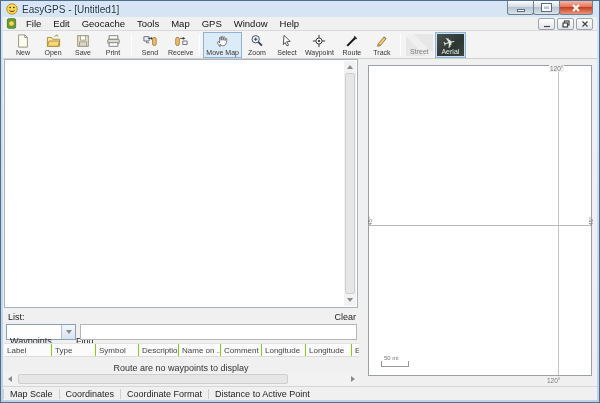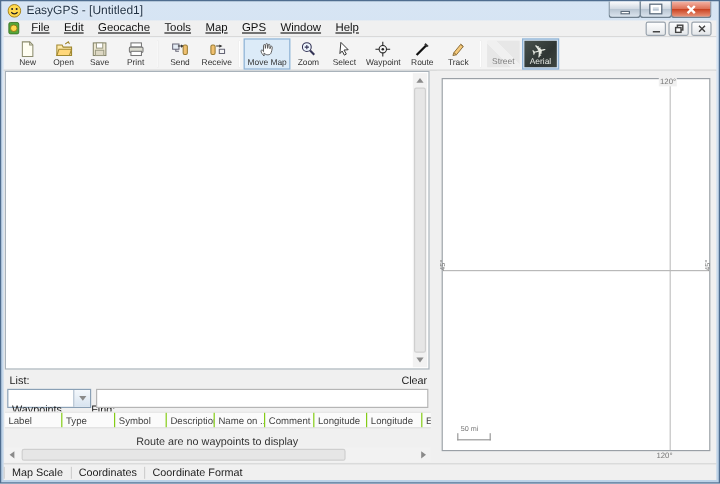--- a/index.html
+++ b/index.html
@@ -17,21 +17,21 @@
   .title-text { font-size:10px; color:#1d2f42; text-shadow:0 0 2px #fff; }
   .winbtns { position:absolute; right:6px; top:0; display:flex; }
   .wbtn { width:27px; height:14px; border:1px solid #70808f; border-top:none; display:flex; align-items:center; justify-content:center;
           background:linear-gradient(#fdfdfd,#cfd8e2 50%,#b7c4d1 50%,#dbe4ee); border-radius:0 0 3px 3px; margin-left:-1px; }
   .wbtn.close { width:34px; background:linear-gradient(#f5b6a8,#dd6f54 50%,#c83f1e 50%,#e8967e); }
   .glyph-min { width:8px; height:3px; background:#fff; border:1px solid #5a6a7a; margin-top:5px; }
   .glyph-max { width:9px; height:7px; border:2px solid #fff; outline:1px solid #5a6a7a; }
   .glyph-x { stroke:#fff; stroke-width:2; }
   
   .menubar { position:absolute; left:2px; right:2px; top:16px; height:14px; background:#f0f0f0; border-bottom:1px solid #d9d9d9;
-             display:flex; align-items:center;text-decoration:underline; }
+             display:flex; align-items:center; }
   .mdi-icon { width:11px; height:11px; margin:0 3px 0 3px; }
   .menu-item { padding:1px 6px; font-size:9.5px; color:#111; }
   .mdibtns { position:absolute; right:4px; top:1px; display:flex; gap:2px; }
   .mdib { width:17px; height:12px; border:1px solid #9aa4ae; background:linear-gradient(#fefefe,#e3e6e9); display:flex; align-items:center; justify-content:center; border-radius:2px; }
   .mdib svg { stroke:#444; stroke-width:1.2; }
   
   .toolbar { position:absolute; left:2px; right:2px; top:30px; height:28px; background:#f4f4f4; border-bottom:1px solid #cfcfcf;
              display:flex; align-items:center; padding-left:5px; }
   .tb-btn { min-width:30px; height:26px; display:flex; flex-direction:column; align-items:center; justify-content:flex-start;
             border:1px solid transparent; padding:1px 2px 0; }
@@ -350,15 +350,16 @@
           <span class="scale-text">50 mi</span>
         </div>
       </div>
     </div>
   </div>
 
   <div class="statusbar">
     <span class="status-seg">Map Scale</span>
     <span class="status-seg">Coordinates</span>
     <span class="status-seg">Coordinate Format</span>
+    <span class="status-seg">Distance to Active Point</span>
   </div>
 
 </div>
 
 </body></html>

